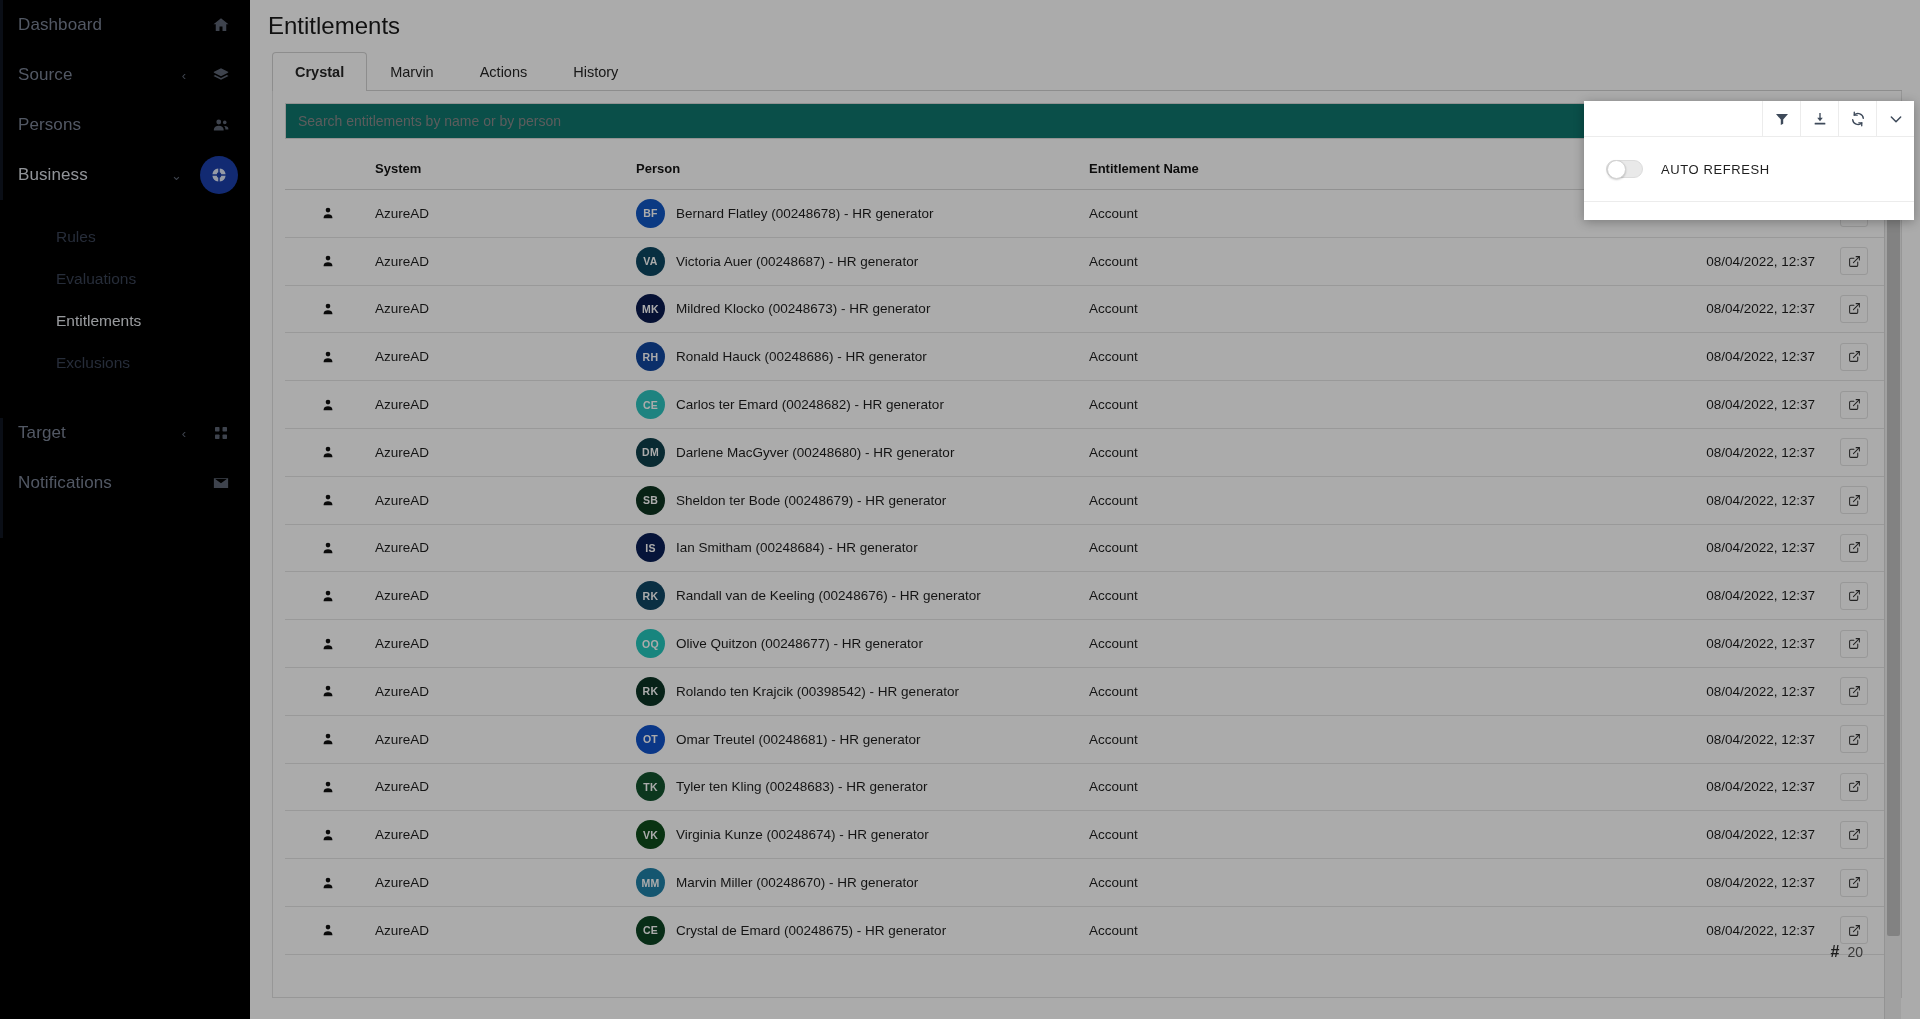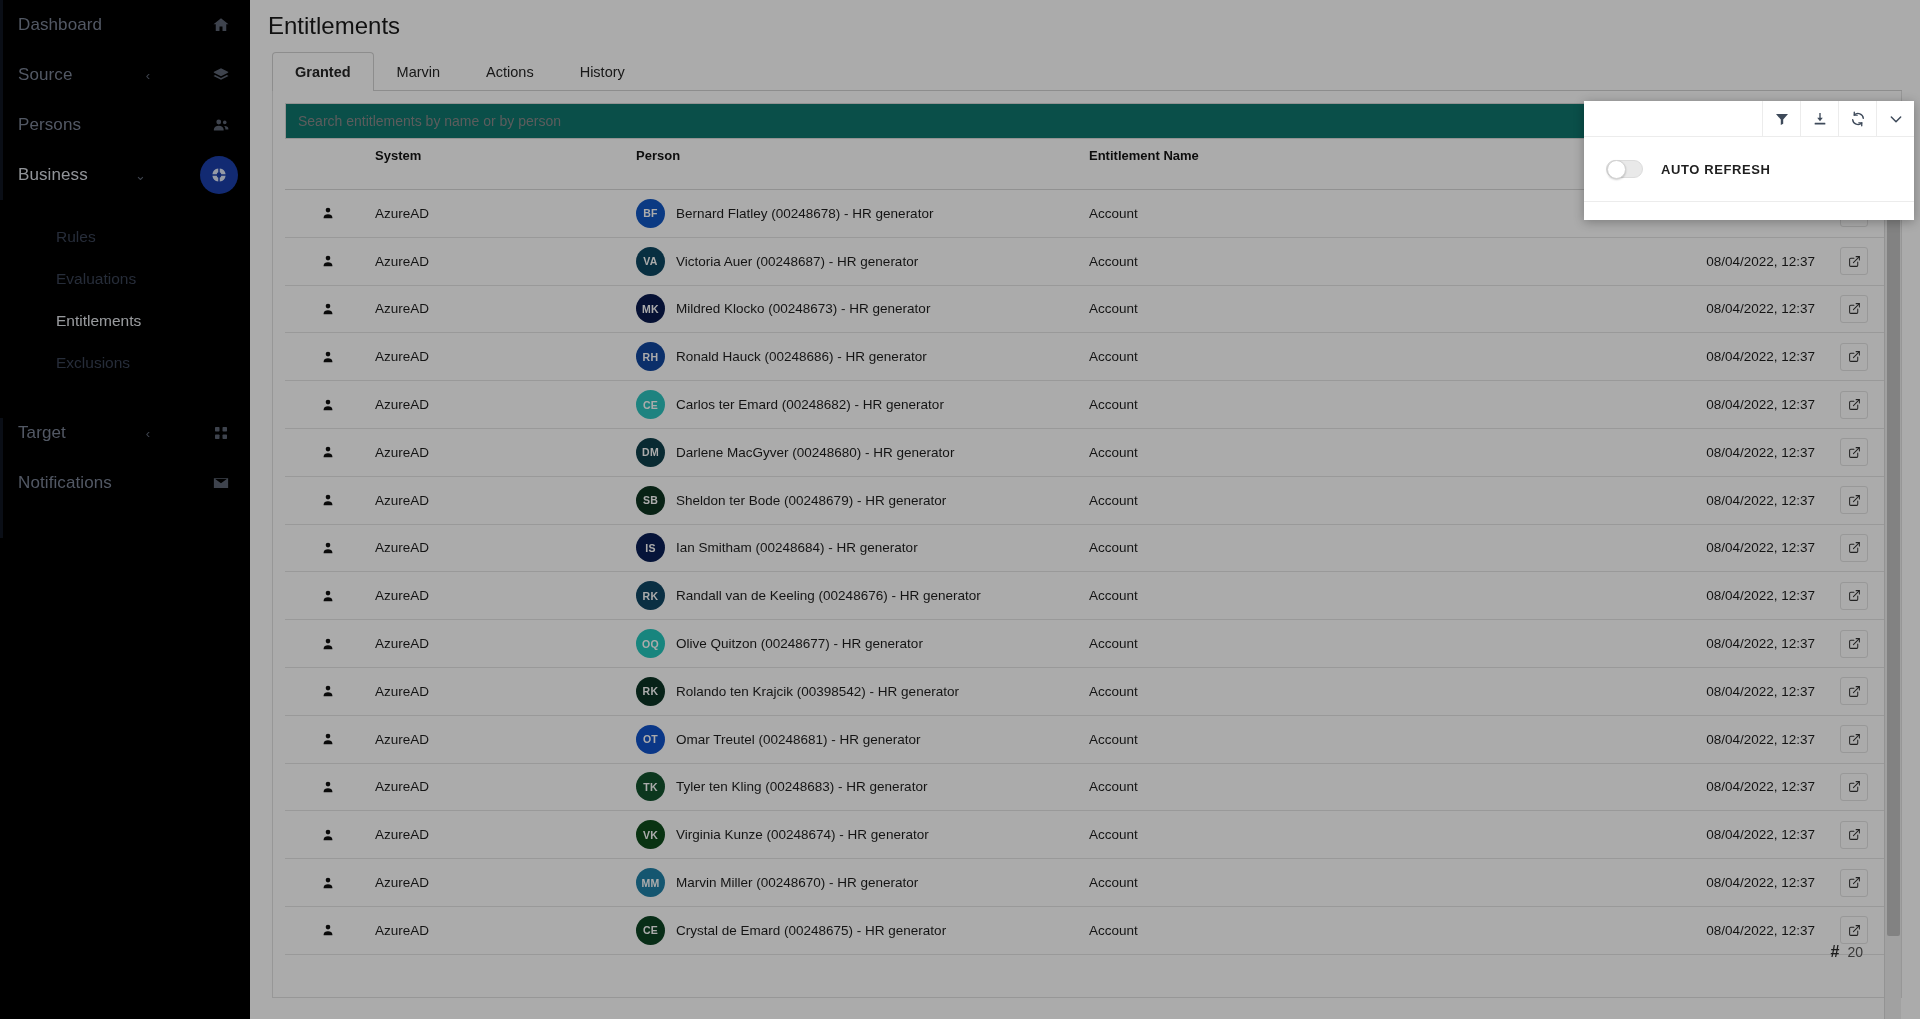--- a/index.html
+++ b/index.html
@@ -17,21 +17,20 @@
     width: 250px; height: 1019px;
     background: #000000;
     z-index: 5;
   }
   .sb-item {
     position: relative;
     height: 50px;
     display: flex; align-items: center;
     padding: 0 0 0 18px;
     cursor: pointer;
-    gap: 36px;
   }
   .sb-label {
     font-size: 17px;
     color: #7b8496;
     letter-spacing: .1px;
     white-space: nowrap;
     flex: 1;
   }
   .sb-item.active > .sb-label { color: #d9dde4; }
   .sb-chev {
@@ -126,21 +125,21 @@
     outline: none;
   }
   .search-input::placeholder { color: #8a8a8a; }
 
   
   .table-wrap {
     position: absolute; left: 12px; top: 57px;
     width: 1604px; height: 890px;
   }
   .thead {
-    display: flex; align-items: flex-start;
+    display: flex; align-items: center;
     height: 42px;
     border-bottom: 1px solid #d8d8d8;
     font-size: 13px; font-weight: bold; color: #141414;
   }
   .trow {
     display: flex; align-items: center;
     height: 47.8px;
     border-bottom: 1px solid #e4e4e4;
     font-size: 13.5px; color: #1f1f1f;
   }
@@ -244,21 +243,21 @@
     flex-shrink: 0;
   }
   .toggle .knob {
     position: absolute; left: 0px; top: -1px;
     width: 19px; height: 19px; border-radius: 50%;
     background: #ffffff;
     border: 1px solid #d2d2d2;
     box-shadow: 0 1px 2px rgba(0,0,0,.2);
   }
   .toggle-label {
-    font-size: 13px; font-weight: bold; color: #1f1f1f;
+    font-size: 13px; font-weight: normal; color: #1f1f1f;
     letter-spacing: .6px;
   }
   .pop-tail {
     background: #ffffff;
     height: 18px;
   }
 </style>
 </head>
 <body>
 
@@ -348,21 +347,21 @@
 
     <div class="sb-divider-line" style="top:0; height:200px;"></div>
     <div class="sb-divider-line" style="top:418px; height:120px;"></div>
   </nav>
 
   <section class="main">
     <h1 class="page-title">Entitlements</h1>
 
     <div class="tabs">
       <div class="tab active">
-          <span>Granted</span>
+          <span>Crystal</span>
         </div>
       <div class="tab">
           <span>Marvin</span>
         </div>
       <div class="tab">
           <span>Actions</span>
         </div>
       <div class="tab">
           <span>History</span>
         </div>

